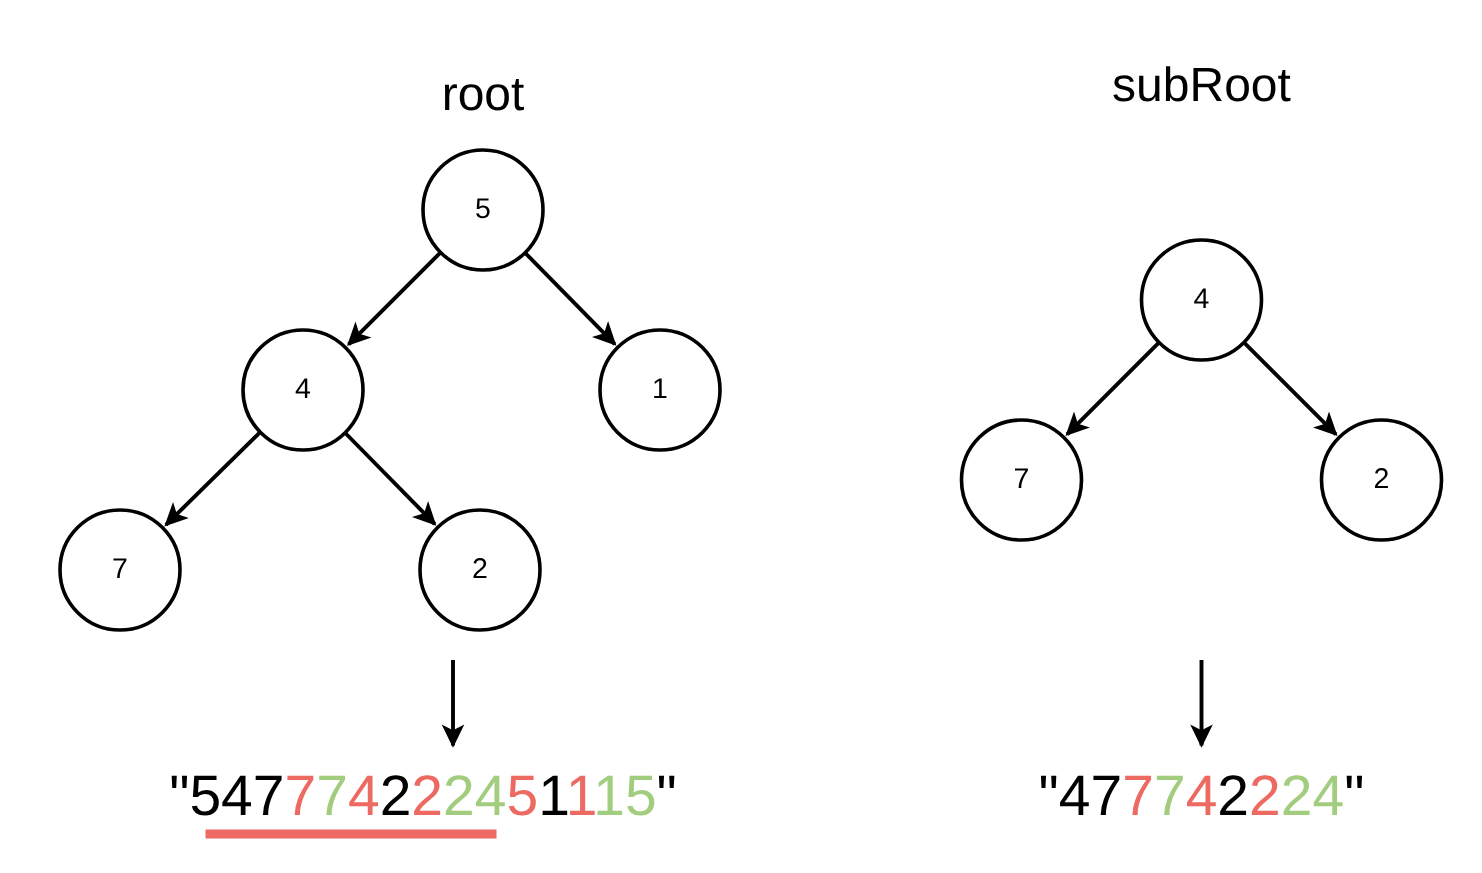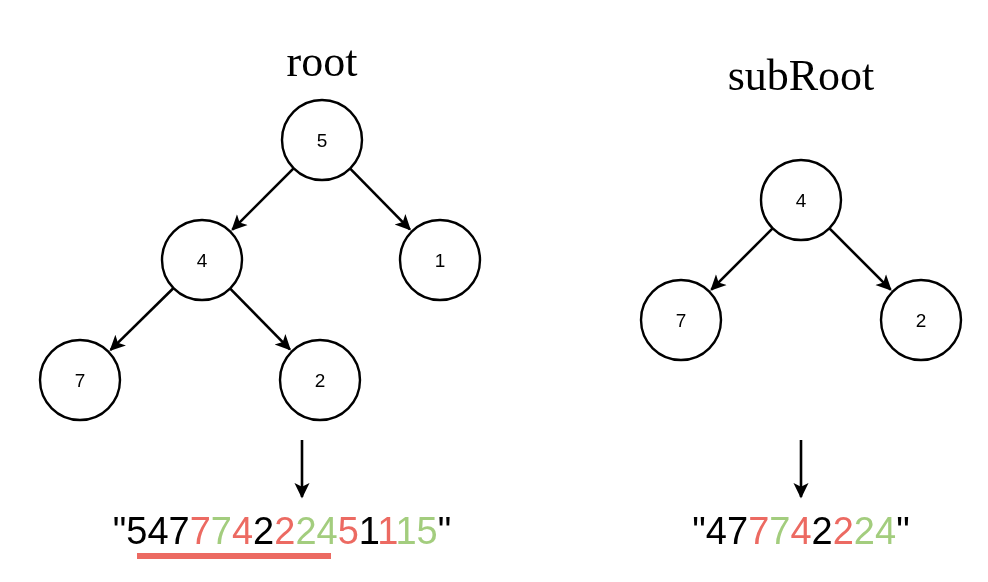--- a/index.html
+++ b/index.html
@@ -16,29 +16,29 @@
     color: #000000;
   }
   #canvas {
     position: absolute;
     inset: 0;
     width: 988px;
     height: 582px;
   }
   .tree-title {
     position: absolute;
-    font-size: 44px;
+    font-size: 32px;
     line-height: 1;
     color: #000;
     white-space: nowrap;
     transform: translate(-50%, -50%);
-    font-family: Liberation Serif, serif;
+    font-family: Liberation Sans, sans-serif;
   }
   #title-root  { left: 322px; top: 62px; }
-  #title-sub   { left: 801px; top: 76px; }
+  #title-sub   { left: 801px; top: 56px; }
 
   .node-label {
     position: absolute;
     font-size: 19px;
     line-height: 1;
     color: #000;
     transform: translate(-50%, -50%);
     white-space: nowrap;
     font-family: "Liberation Sans", sans-serif;
     pointer-events: none;

